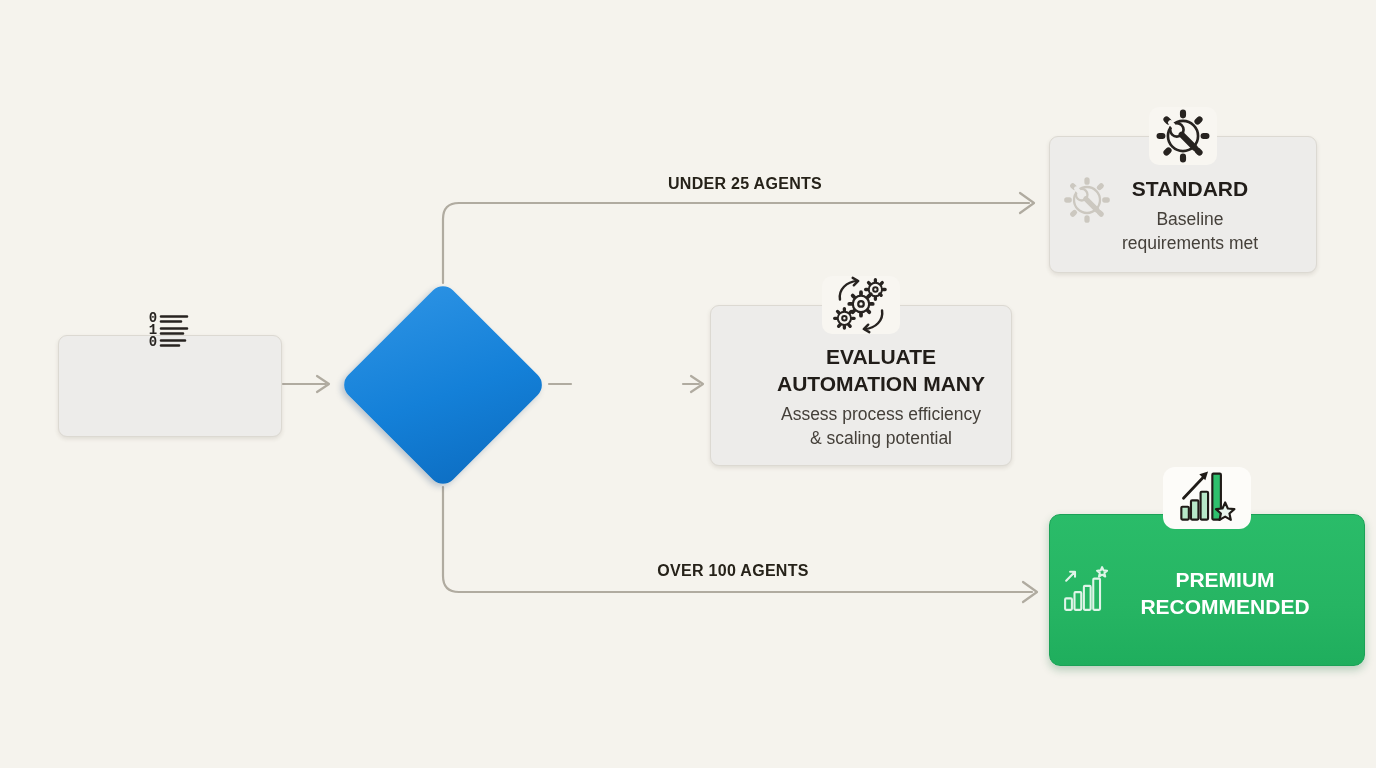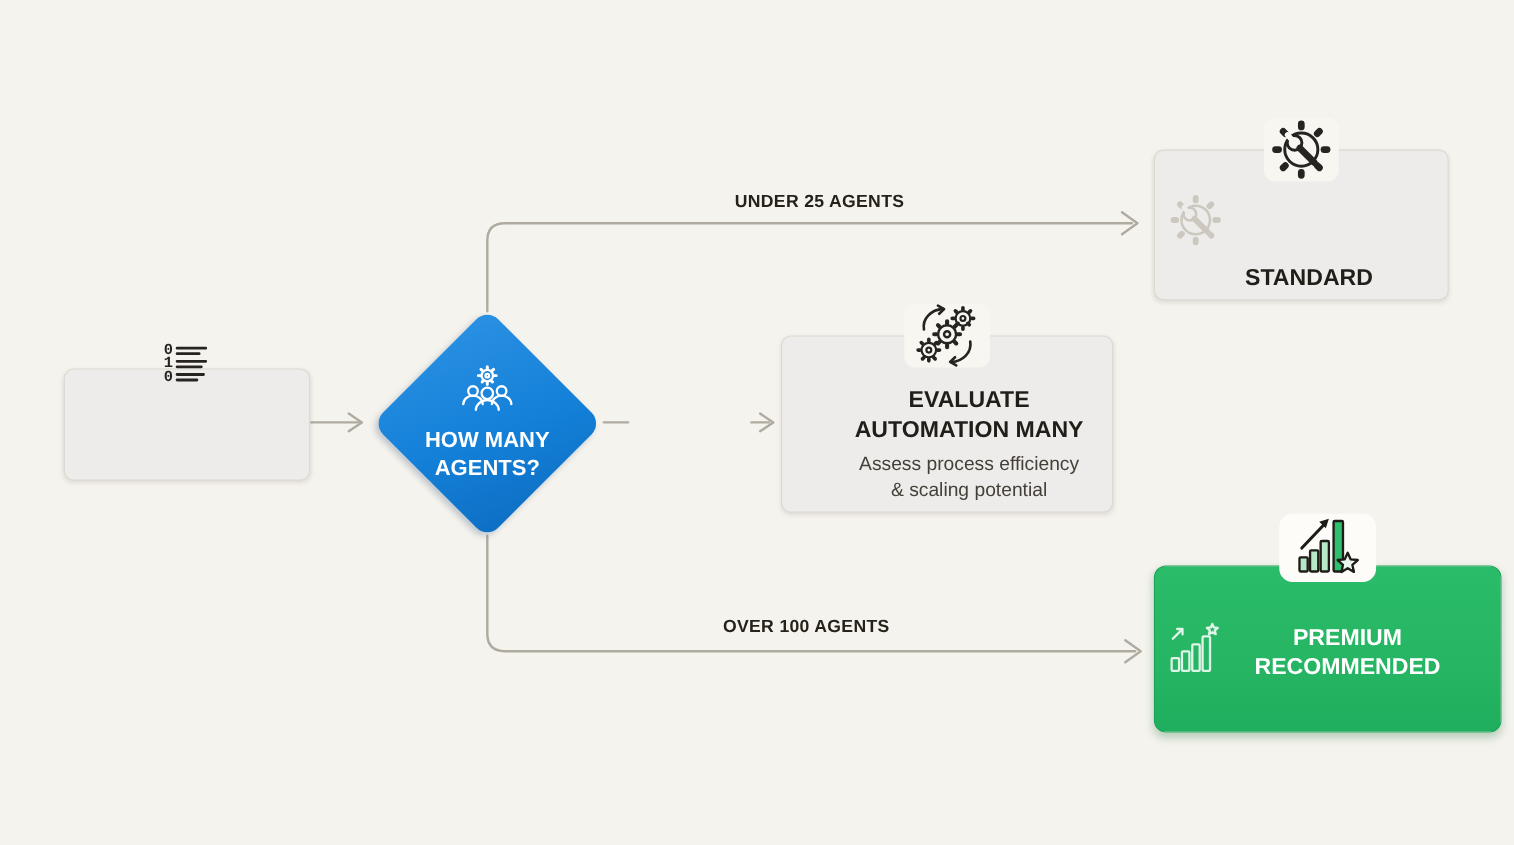--- a/index.html
+++ b/index.html
@@ -18,21 +18,21 @@
   .canvas{position:relative;width:1376px;height:768px;background:var(--c-background,#f5f3ed);overflow:hidden}
   .pre{white-space:pre-line}
   svg.connectors{position:absolute;inset:0;width:100%;height:100%}
   svg.connectors path{stroke:var(--c-connector,#b0aba0);stroke-width:2.2;fill:none;stroke-linecap:round;stroke-linejoin:round}
 
   .edge-label{position:absolute;transform:translate(-50%,-50%);font-weight:700;font-size:16px;
     color:var(--c-text-dark,#262219);letter-spacing:.3px;text-align:center;line-height:26px}
 
   .node{position:absolute;background:var(--c-node-fill,#edecea);border:1px solid var(--c-node-border,#dcd9d2);
     border-radius:9px;box-shadow:0 2px 4px rgba(70,60,45,.12);display:flex;flex-direction:column;
-    align-items:center;justify-content:flex-end;text-align:center}
+    align-items:center;justify-content:center;text-align:center}
   .node-title{font-weight:700;font-size:21px;line-height:27px;color:var(--c-title,#211d19)}
   .node-sub{font-size:17.5px;line-height:24px;color:var(--c-subtitle,#45403a);margin-top:5px}
 
   .start-node{left:58px;top:335px;width:224px;height:102px}
   .start-icon{position:absolute;top:-27px;left:50%;transform:translateX(-50%)}
 
   .decision{position:absolute;left:369px;top:311px;width:148px;height:148px;border-radius:14px;
     transform:rotate(45deg);background:linear-gradient(115deg,#2a91e3 0%,var(--c-decision-blue,#1480d8) 55%,#0d6fc4 100%);
     box-shadow:0 4px 6px rgba(20,60,110,.25)}
   .decision-content{position:absolute;left:354px;top:305px;width:178px;height:160px;display:flex;
@@ -89,39 +89,20 @@
         <g fill="#272320" font-family="Liberation Mono, monospace" font-weight="700" font-size="14" text-anchor="middle">
           <text x="6" y="13">0</text>
           <text x="6" y="25">1</text>
           <text x="6" y="37">0</text>
         </g>
       </svg>
     </span>
   </div>
 
   <div class="decision"></div>
-  <div class="decision-content">
-    <span>
-      <svg width="52" height="46" viewBox="0 0 50 44">
-        <g stroke="#ffffff" fill="none" stroke-linecap="round" stroke-width="2">
-          <circle cx="25" cy="9" r="5"></circle>
-          <circle cx="25" cy="9" r="1.6"></circle>
-          <path stroke-width="2.6" d="M25 1.2 V3 M25 15 V16.8 M17.2 9 H19 M31 9 H32.8 M19.5 3.5 l1.3 1.3 M28.2 13.2 l1.3 1.3 M30.5 3.5 l-1.3 1.3 M21.8 13.2 l-1.3 1.3"></path>
-          <circle cx="12.5" cy="22.5" r="4.2"></circle>
-          <circle cx="37.5" cy="22.5" r="4.2"></circle>
-          <circle cx="25" cy="24.5" r="5"></circle>
-          <path d="M4 34 a8.5 7.5 0 0 1 17 0"></path>
-          <path d="M29 34 a8.5 7.5 0 0 1 17 0"></path>
-          <path d="M15 39 a10 8.5 0 0 1 20 0"></path>
-        </g>
-      </svg>
-    </span>
-    <div class="decision-label pre">HOW MANY
-AGENTS?</div>
-  </div>
 
   <div class="node standard-node">
     <span class="top-icon badge-soft">
       <svg width="58" height="58" viewBox="0 0 52 52">
         <g stroke="#272320" fill="none" stroke-linecap="round" stroke-width="2.4">
           <circle cx="26" cy="26" r="13.5"></circle>
           <path stroke-width="5.5" d="M26 5 v2.5 M26 44.5 V47 M5 26 h2.5 M44.5 26 H47 M11.2 11.2 l1.8 1.8 M39 39 l1.8 1.8 M40.8 11.2 L39 13 M13 39 l-1.8 1.8"></path>
           <circle cx="20.5" cy="20.5" r="6"></circle>
         </g>
         <path d="M20.5 20.5 L14.8 14" stroke="#f8f6f1" stroke-width="4.5" stroke-linecap="round" fill="none"></path>
@@ -133,20 +114,22 @@
         <g stroke="#c9c5bc" fill="none" stroke-linecap="round" stroke-width="2.4">
           <circle cx="26" cy="26" r="13.5"></circle>
           <path stroke-width="5.5" d="M26 5 v2.5 M26 44.5 V47 M5 26 h2.5 M44.5 26 H47 M11.2 11.2 l1.8 1.8 M39 39 l1.8 1.8 M40.8 11.2 L39 13 M13 39 l-1.8 1.8"></path>
           <circle cx="20.5" cy="20.5" r="6"></circle>
         </g>
         <path d="M20.5 20.5 L14.8 14" stroke="#edecea" stroke-width="4.5" stroke-linecap="round" fill="none"></path>
         <path d="M24.8 24.8 L36.5 36.5" stroke="#c9c5bc" stroke-width="5.5" stroke-linecap="round" fill="none"></path>
       </svg>
     </span>
     <div class="node-title">STANDARD</div>
+    <div class="node-sub pre">Baseline
+requirements met</div>
   </div>
 
   <div class="node evaluate-node">
     <span class="top-icon badge-wide">
       <svg width="62" height="56" viewBox="0 0 56 50">
         <g stroke="#272320" fill="none" stroke-linecap="round" stroke-linejoin="round">
           <g stroke-width="1.8">
             <circle cx="41" cy="11" r="6"></circle>
             <circle cx="41" cy="11" r="2"></circle>
             <path stroke-width="3" d="M41 2.2 v1.6 M41 18.2 v1.6 M32.2 11 h1.6 M48.2 11 h1.6 M34.8 4.8 l1.2 1.2 M45 15 l1.2 1.2 M47.2 4.8 L46 6 M37 15 l-1.2 1.2"></path>

